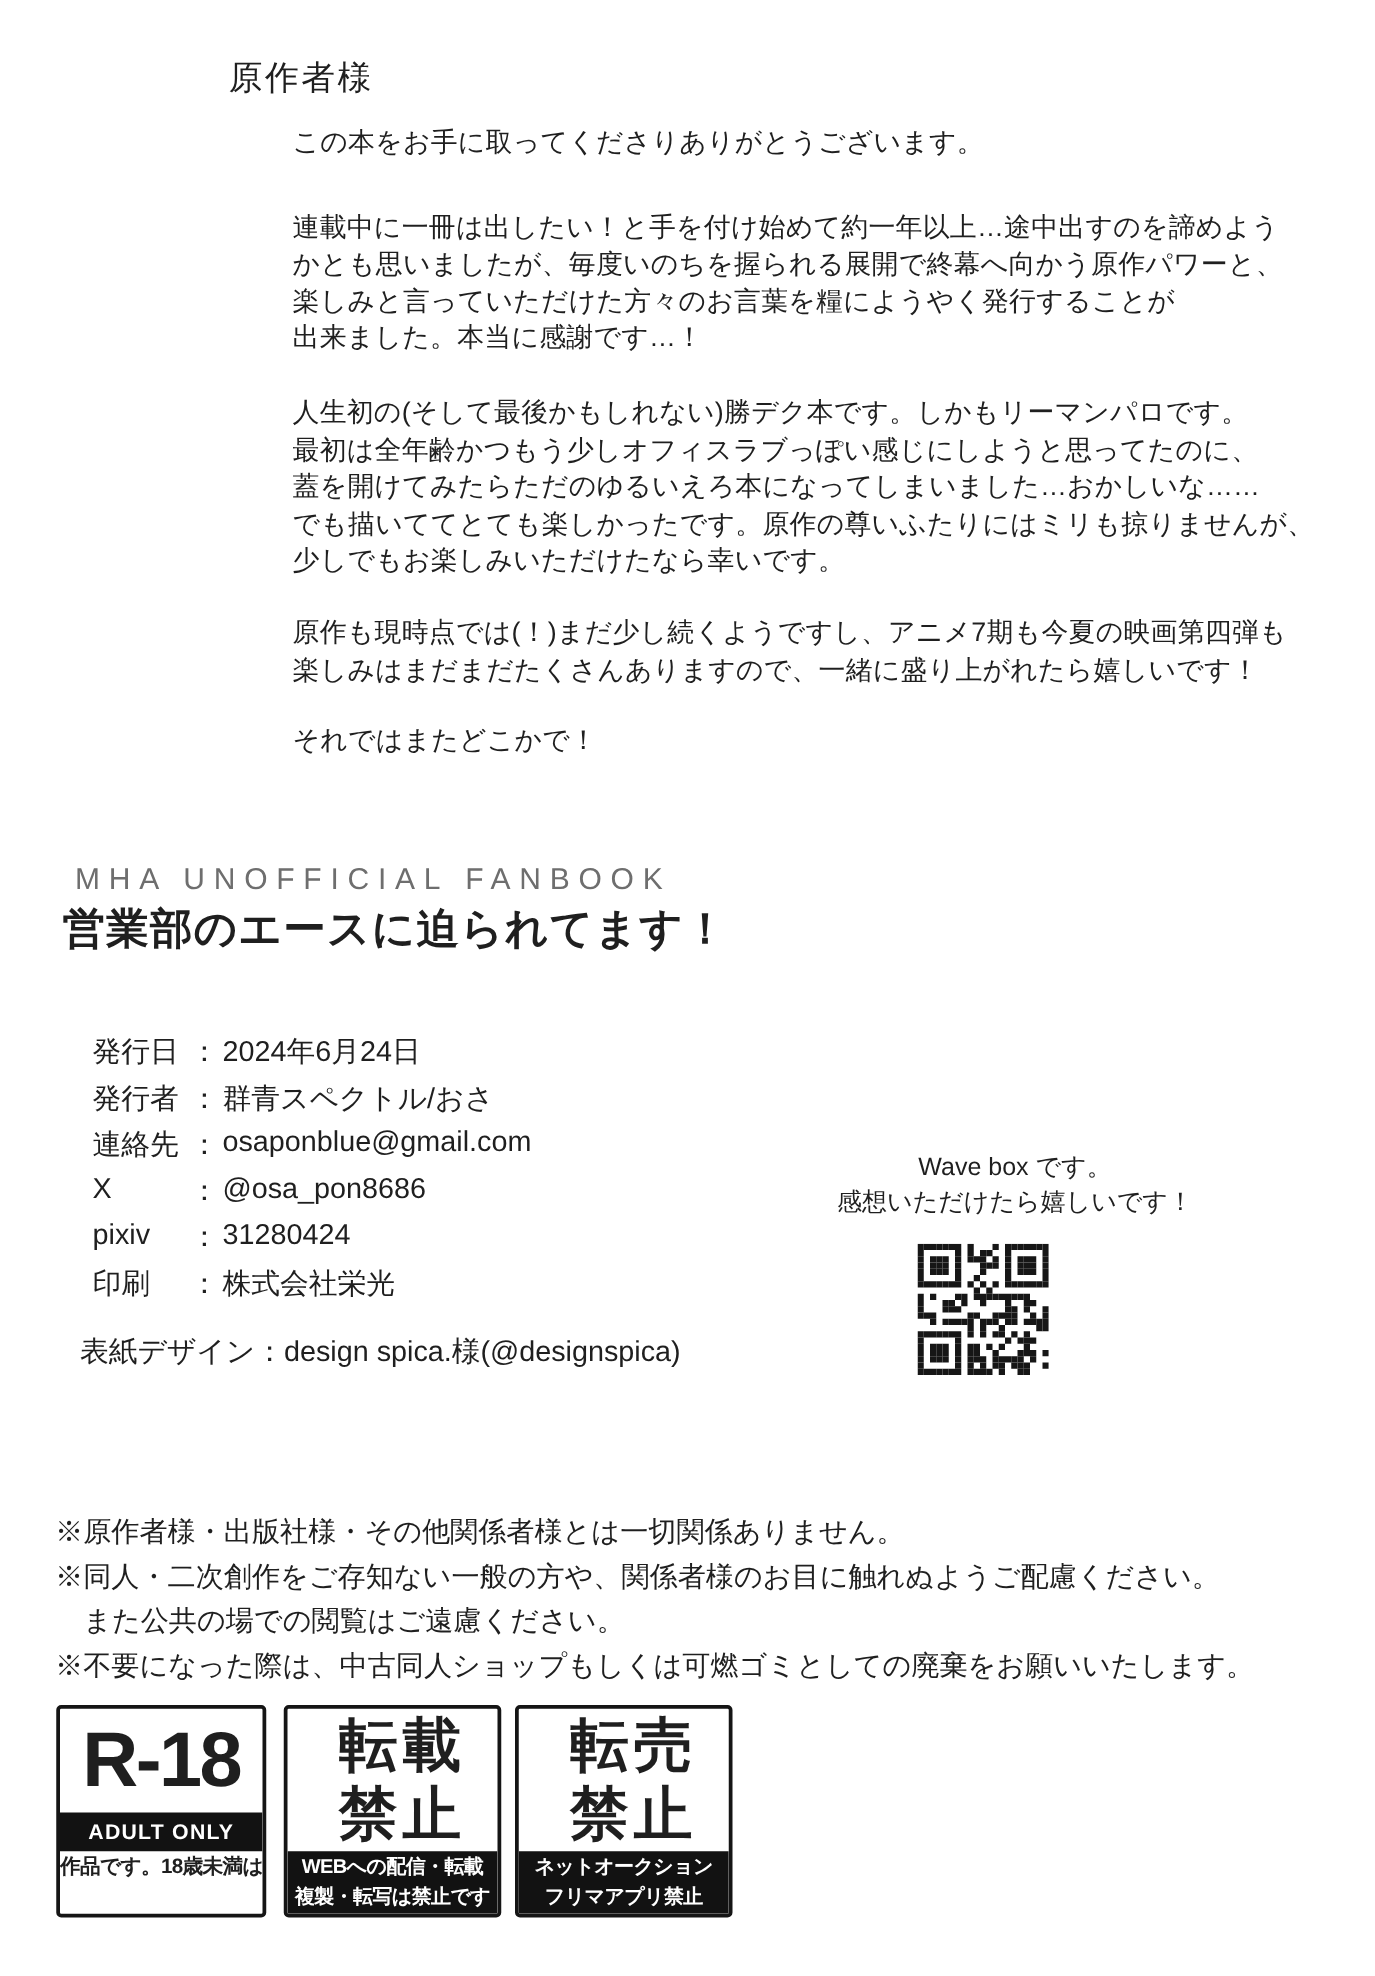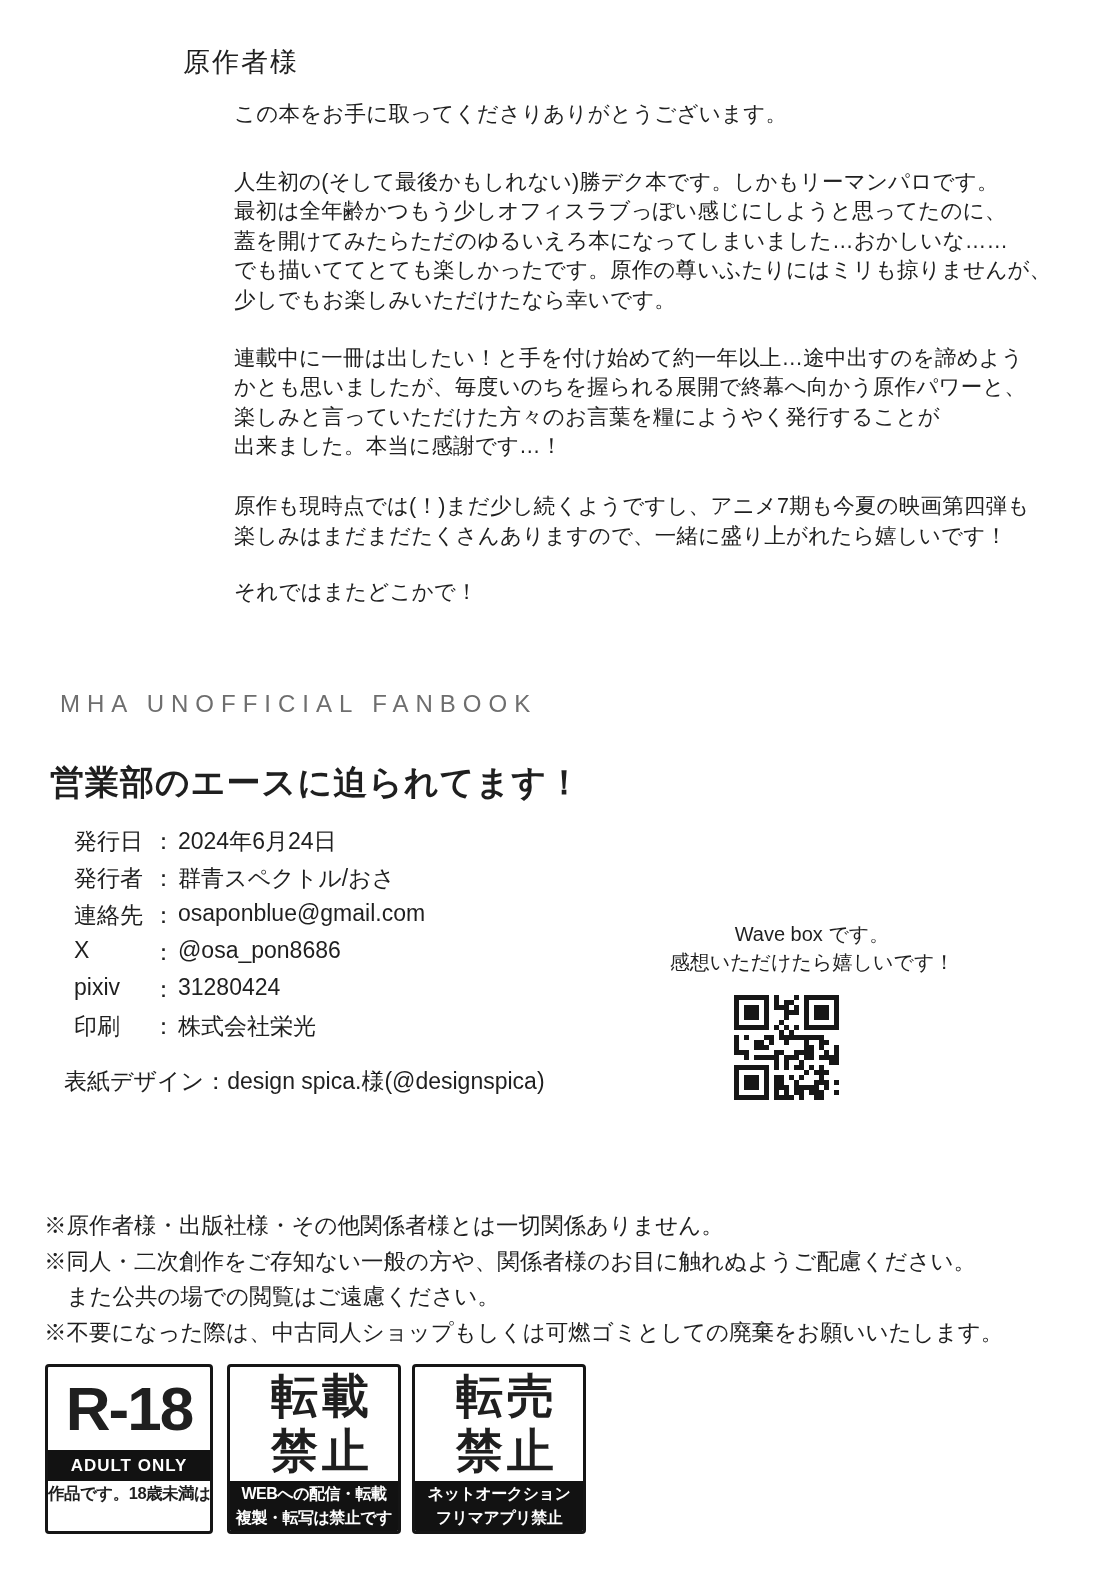--- a/index.html
+++ b/index.html
@@ -29,21 +29,21 @@
   .para.p4{margin-bottom:27px;}
   .line{display:block;white-space:nowrap;}
 
   
   .colophon-series{
     position:absolute;left:60px;top:690px;
     font-size:24px;letter-spacing:7px;color:#6e6e6e;font-weight:400;
     white-space:nowrap;
   }
   .colophon-title{
-    position:absolute;left:50px;top:760px;
+    position:absolute;left:50px;top:720px;
     font-size:34px;font-weight:bold;letter-spacing:1px;white-space:nowrap;
   }
   .info-block{position:absolute;left:64px;top:826px;font-size:23px;}
   .info-row{display:flex;height:37px;align-items:flex-start;white-space:nowrap;margin-left:10px;}
   .info-label{width:78px;}
   .info-colon{width:26px;}
   .cover-design{
     position:absolute;left:64px;top:1066px;font-size:23px;white-space:nowrap;
   }
 
@@ -103,32 +103,32 @@
 <body>
 
 <div class="page">
 
   <div class="afterword-heading">原作者様</div>
 
   <div class="afterword-body">
     <div class="para p1">
       <span class="line">この本をお手に取ってくださりありがとうございます。</span>
     </div>
+    <div class="para p3">
+      <span class="line">連載中に一冊は出したい！と手を付け始めて約一年以上…途中出すのを諦めよう</span>
+      <span class="line">かとも思いましたが、毎度いのちを握られる展開で終幕へ向かう原作パワーと、</span>
+      <span class="line">楽しみと言っていただけた方々のお言葉を糧にようやく発行することが</span>
+      <span class="line">出来ました。本当に感謝です…！</span>
+    </div>
     <div class="para p2">
       <span class="line">人生初の(そして最後かもしれない)勝デク本です。しかもリーマンパロです。</span>
       <span class="line">最初は全年齢かつもう少しオフィスラブっぽい感じにしようと思ってたのに、</span>
       <span class="line">蓋を開けてみたらただのゆるいえろ本になってしまいました…おかしいな……</span>
       <span class="line">でも描いててとても楽しかったです。原作の尊いふたりにはミリも掠りませんが、</span>
       <span class="line">少しでもお楽しみいただけたなら幸いです。</span>
-    </div>
-    <div class="para p3">
-      <span class="line">連載中に一冊は出したい！と手を付け始めて約一年以上…途中出すのを諦めよう</span>
-      <span class="line">かとも思いましたが、毎度いのちを握られる展開で終幕へ向かう原作パワーと、</span>
-      <span class="line">楽しみと言っていただけた方々のお言葉を糧にようやく発行することが</span>
-      <span class="line">出来ました。本当に感謝です…！</span>
     </div>
     <div class="para p4">
       <span class="line">原作も現時点では(！)まだ少し続くようですし、アニメ7期も今夏の映画第四弾も</span>
       <span class="line">楽しみはまだまだたくさんありますので、一緒に盛り上がれたら嬉しいです！</span>
     </div>
     <div class="para p5">
       <span class="line">それではまたどこかで！</span>
     </div>
   </div>
 

